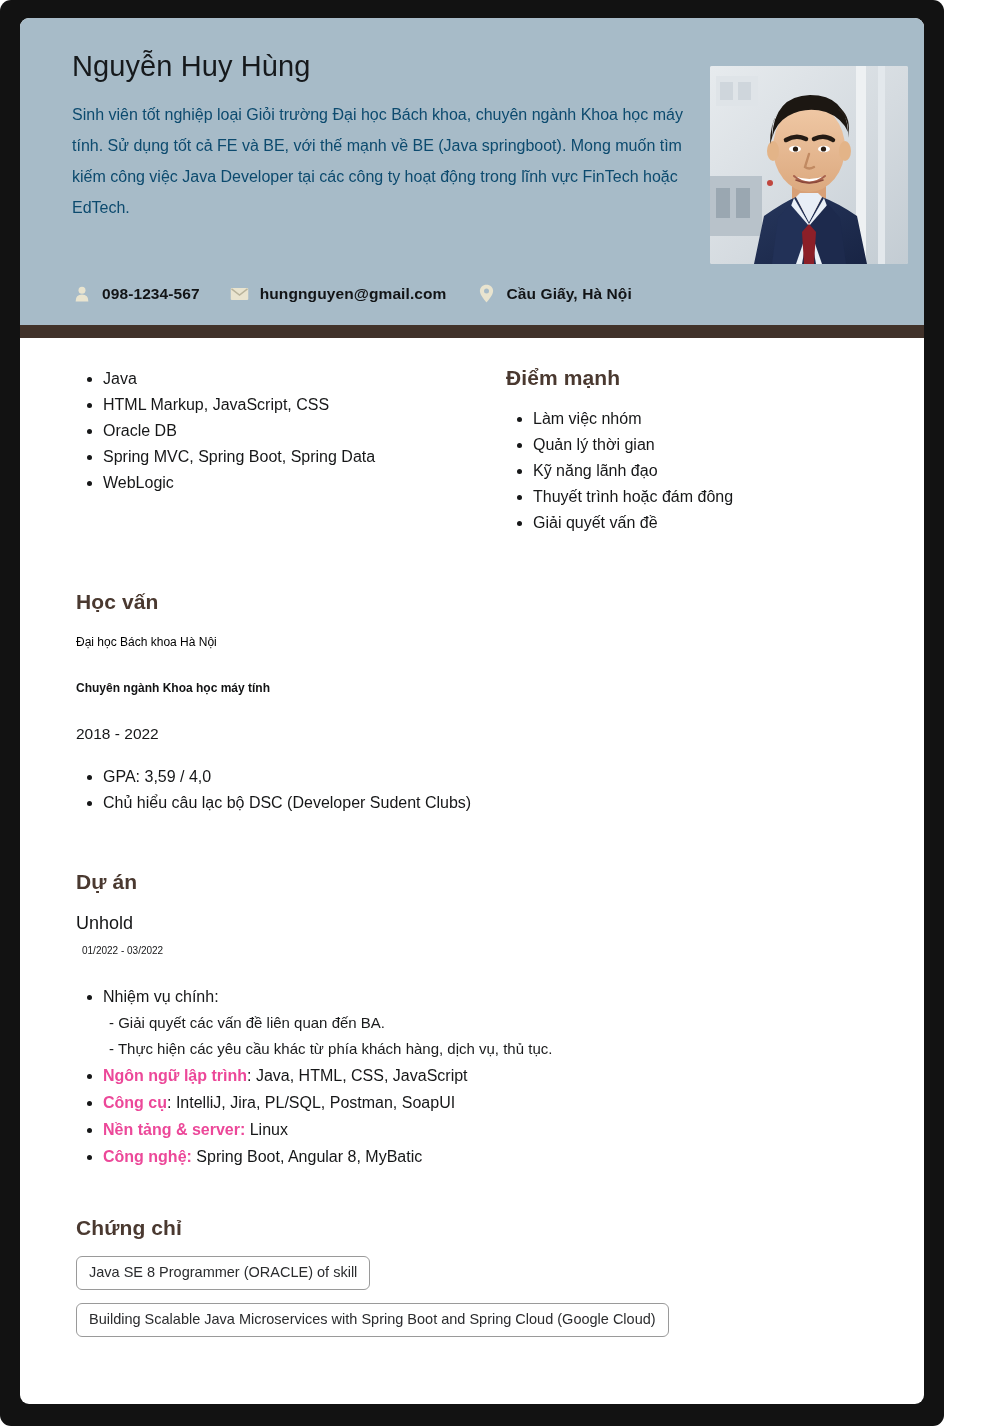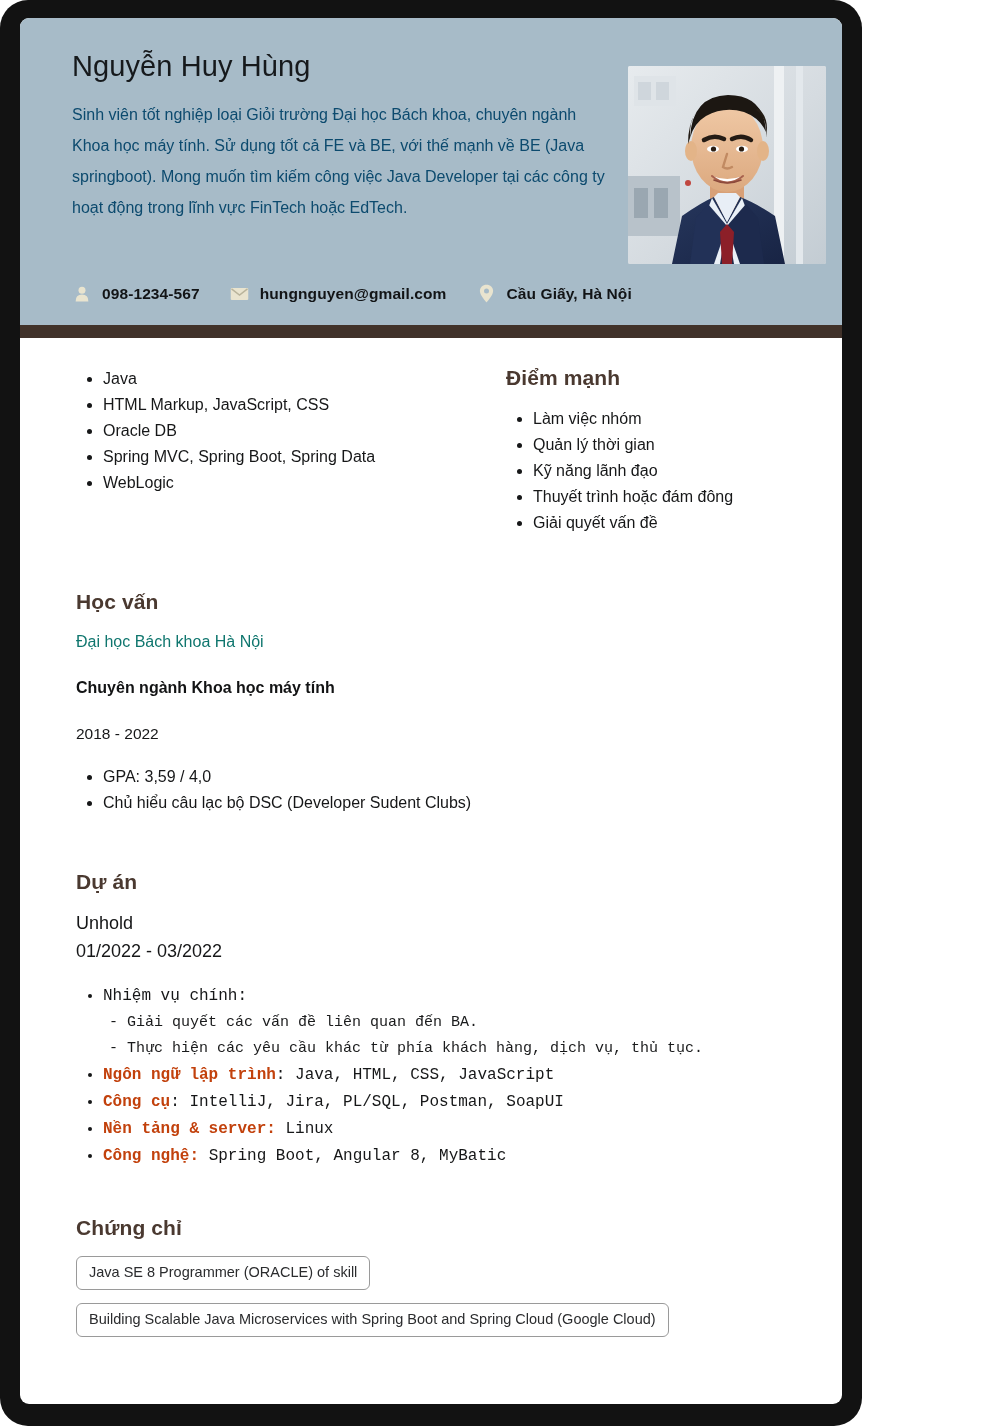--- a/index.html
+++ b/index.html
@@ -12,25 +12,25 @@
     font-family: "Liberation Sans", "DejaVu Sans", sans-serif;
     width: 997px;
     height: 1426px;
     overflow: hidden;
   }
 
   
   .page-frame {
     position: absolute;
     left: 0; top: 0;
-    width: 862px;
+    width: 944px;
     height: 1426px;
     box-sizing: border-box;
     background: #121212;
-    border-radius: 28px;
+    border-radius: 11px;
     padding: 18px 20px 22px 20px;
   }
   .page-sheet {
     position: relative;
     width: 100%;
     height: 100%;
     background: #ffffff;
     border-radius: 9px;
     overflow: hidden;
     box-sizing: border-box;
@@ -148,64 +148,63 @@
     line-height: 25px;
     color: #161718;
     margin-bottom: 1px;
   }
   ul.bullets > li::marker { font-size: 15px; }
 
   .block-gap-lg { height: 54px; }
   .block-gap-md { height: 46px; }
 
   .edu-school {
-    font-size: 16px;
-    color: #0f766e;
+    font-size: 12px;
+    color: #000000;
     margin: 0 0 22px 0;
     line-height: 24px;
   }
   .edu-major {
-    font-size: 16px;
+    font-size: 12px;
     font-weight: 700;
     color: #121314;
     margin: 8px 0 22px 0;
     line-height: 24px;
   }
   .edu-years {
     font-size: 15.5px;
     color: #161718;
     margin: 0 0 18px 0;
     line-height: 24px;
   }
 
   .proj-name {
     font-size: 18px;
     color: #141516;
     margin: 0 0 3px 0;
     line-height: 26px;
   }
   .proj-dates {
-    font-size: 18px;
+    font-size: 10px;
     color: #161718;
-    margin: 0 0 20px 0;
+    margin: 0 0 20px 6px;
     line-height: 24px;
   }
   ul.proj-bullets {
     margin: 0;
     padding-left: 27px;
     list-style: disc;
   }
   ul.proj-bullets > li {
     font-size: 16px;
     line-height: 27px;
     color: #161718;
     margin-bottom: 0;
-    font-family: Liberation Mono, monospace;
-  }
-  ul.proj-bullets > li b { font-weight: 700; color: #c2410c; }
+  }
+  ul.proj-bullets > li b { font-weight: 700; color: #ec4899; }
   .sub-line {
     font-size: 15px;
     line-height: 26px;
     color: #1a1b1c;
     padding-left: 6px;
   }
 
   .cert-list { margin-top: 2px; }
   .cert-chip {
     display: inline-block;

